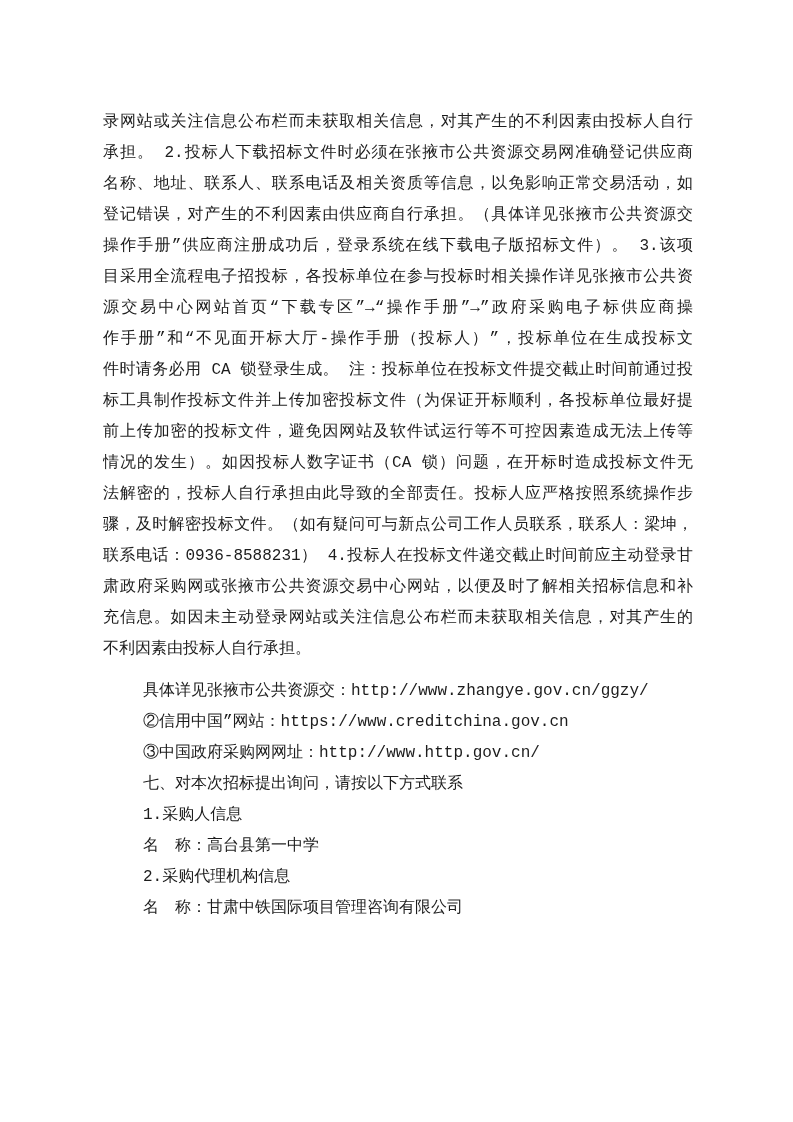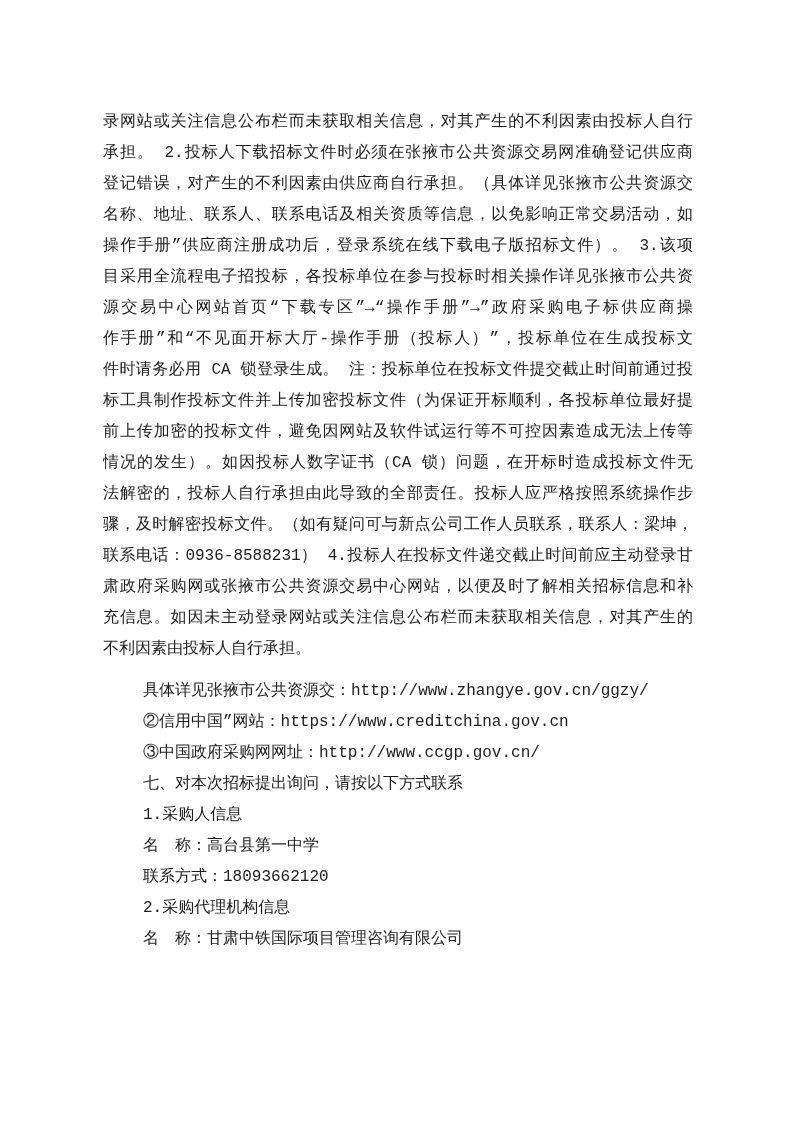--- a/index.html
+++ b/index.html
@@ -49,51 +49,50 @@
   }
 </style>
 </head>
 <body>
 
 <div class="page" style="background: rgb(255, 255, 255); color: rgb(28, 28, 28);">
 
   <div>
       <div class="pline">录网站或关注信息公布栏而未获取相关信息，对其产生的不利因素由投标人自行</div>
       <div class="pline">承担。 2.投标人下载招标文件时必须在张掖市公共资源交易网准确登记供应商</div>
+      <div class="pline">名称、地址、联系人、联系电话及相关资质等信息，以免影响正常交易活动，如</div>
       <div class="pline">登记错误，对产生的不利因素由供应商自行承担。（具体详见张掖市公共资源交</div>
-      <div class="pline">名称、地址、联系人、联系电话及相关资质等信息，以免影响正常交易活动，如</div>
       <div class="pline">操作手册”供应商注册成功后，登录系统在线下载电子版招标文件）。 3.该项</div>
       <div class="pline">目采用全流程电子招投标，各投标单位在参与投标时相关操作详见张掖市公共资</div>
       <div class="pline">源交易中心网站首页“下载专区”→“操作手册”→”政府采购电子标供应商操</div>
       <div class="pline">作手册”和“不见面开标大厅-操作手册（投标人）”，投标单位在生成投标文</div>
       <div class="pline">件时请务必用 CA 锁登录生成。 注：投标单位在投标文件提交截止时间前通过投</div>
       <div class="pline">标工具制作投标文件并上传加密投标文件（为保证开标顺利，各投标单位最好提</div>
       <div class="pline">前上传加密的投标文件，避免因网站及软件试运行等不可控因素造成无法上传等</div>
       <div class="pline">情况的发生）。如因投标人数字证书（CA 锁）问题，在开标时造成投标文件无</div>
       <div class="pline">法解密的，投标人自行承担由此导致的全部责任。投标人应严格按照系统操作步</div>
       <div class="pline">骤，及时解密投标文件。（如有疑问可与新点公司工作人员联系，联系人：梁坤，</div>
       <div class="pline">联系电话：0936-8588231） 4.投标人在投标文件递交截止时间前应主动登录甘</div>
       <div class="pline">肃政府采购网或张掖市公共资源交易中心网站，以便及时了解相关招标信息和补</div>
       <div class="pline">充信息。如因未主动登录网站或关注信息公布栏而未获取相关信息，对其产生的</div>
       <div class="pline last">不利因素由投标人自行承担。</div>
     </div>
 
   <div class="links-block">
       <div class="iline"><span>具体详见张掖市公共资源交：</span><span>http://www.zhangye.gov.cn/ggzy/</span></div>
       <div class="iline"><span>②信用中国”网站：</span><span>https://www.creditchina.gov.cn</span></div>
-      <div class="iline"><span>③中国政府采购网网址：</span><span>http://www.ccgp.gov.cn/</span></div>
+      <div class="iline"><span>③中国政府采购网网址：</span><span>http://www.http.gov.cn/</span></div>
     </div>
 
   <div class="iline">七、对本次招标提出询问，请按以下方式联系</div>
 
   <div class="iline">1.采购人信息</div>
 
   <div>
       <div class="iline"><span class="flabel">名　称：</span><span class="fvalue">高台县第一中学</span></div>
-      <div class="iline"><span class="flabel">联系方式：</span><span class="fvalue">18093662120</span></div>
     </div>
 
   <div class="iline">2.采购代理机构信息</div>
 
   <div>
       <div class="iline"><span class="flabel">名　称：</span><span class="fvalue">甘肃中铁国际项目管理咨询有限公司</span></div>
     </div>
 
 </div>
 

